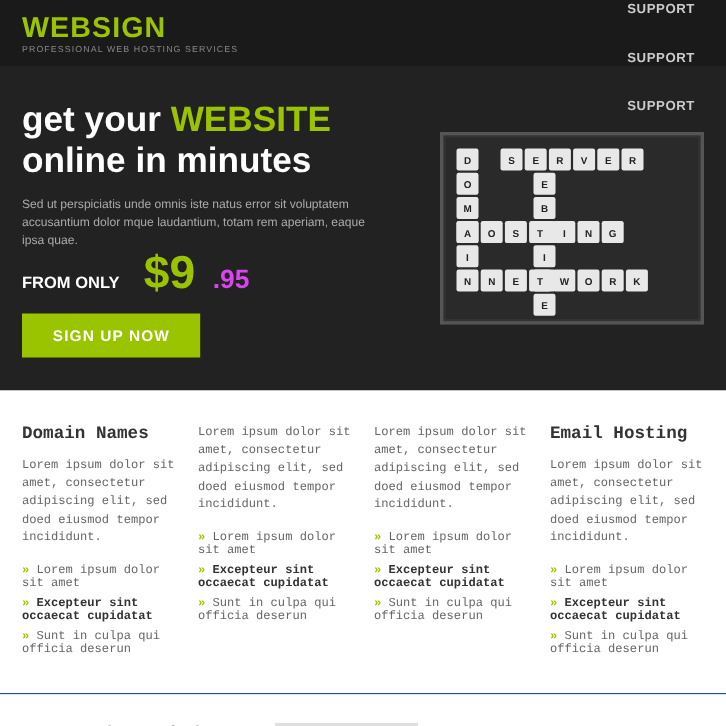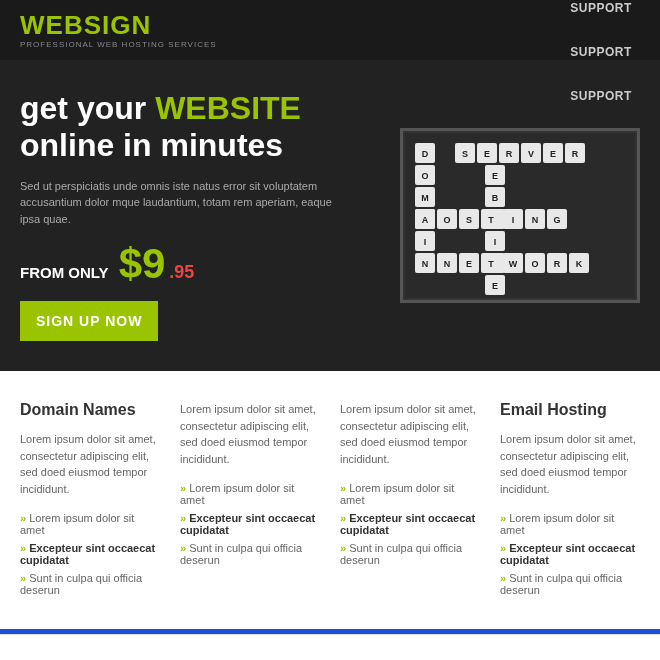--- a/index.html
+++ b/index.html
@@ -30,43 +30,44 @@
       background: #222;
       padding: 30px 20px 30px 20px;
       display: flex;
       align-items: center;
       justify-content: space-between;
       min-height: 220px;
     }
     .hero-left { flex: 1; padding-right: 20px; }
     .hero-title { font-size: 32px; font-weight: 900; color: #fff; line-height: 1.15; margin-bottom: 14px; }
     .hero-title span { color: #9bc400; }
-    .hero-desc { font-size: 11px; color: #aaa; line-height: 1.5; margin-bottom: 16px; max-width: 320px; }
+    .hero-desc { font-size: 11px; color: #aaa; line-height: 1.5; margin-bottom: 0; max-width: 320px; }
     .hero-price { font-size: 18px; color: #fff; font-weight: bold; margin-bottom: 16px; }
     .hero-price .dollar { font-size: 42px; color: #9bc400; font-weight: 900; line-height: 1; }
-    .hero-price .cents { font-size: 18px; color: #ef4444; font-weight: 900; }
-    .hero-price-wrap { display: flex; align-items: baseline; gap: 4px; }
+    .hero-price .cents { font-size: 24px; color: #d946ef; font-weight: 900; }
+    .hero-price-wrap { display: flex; align-items: baseline; gap: 16px; }
     .from-only { font-size: 15px; color: #fff; font-weight: bold; margin-right: 6px; }
     .sign-up-btn {
-      background: #9bc400; color: #fff; border: none; padding: 12px 16px;
+      background: #9bc400; color: #fff; border: none; padding: 12px 28px;
       font-size: 14px; font-weight: 900; letter-spacing: 1px; cursor: pointer;
       text-transform: uppercase;
     }
     .hero-image {
       width: 240px; height: 175px; background: #333; border: 3px solid #555;
       flex-shrink: 0; overflow: hidden; display: flex; align-items: center; justify-content: center;
     }
 
     
     #features {
       background: #fff;
       display: flex;
       padding: 30px 20px;
       gap: 20px;
-      border-bottom: 5px solid #1d4ed8;
+      border-bottom: 1px solid #1d4ed8;
+      font-family: Liberation Mono, monospace;
     }
     .feature-col { flex: 1; }
     .feature-title { font-size: 16px; font-weight: bold; color: #333; margin-bottom: 12px; }
     .feature-text { font-size: 11px; color: #666; line-height: 1.5; margin-bottom: 12px; }
     .feature-list { list-style: none; }
     .feature-list li { font-size: 11px; color: #666; padding: 3px 0; }
     .feature-list li::before { content: "» "; color: #9bc400; font-weight: bold; }
     .feature-list li.bold { font-weight: bold; color: #333; }
 
     

